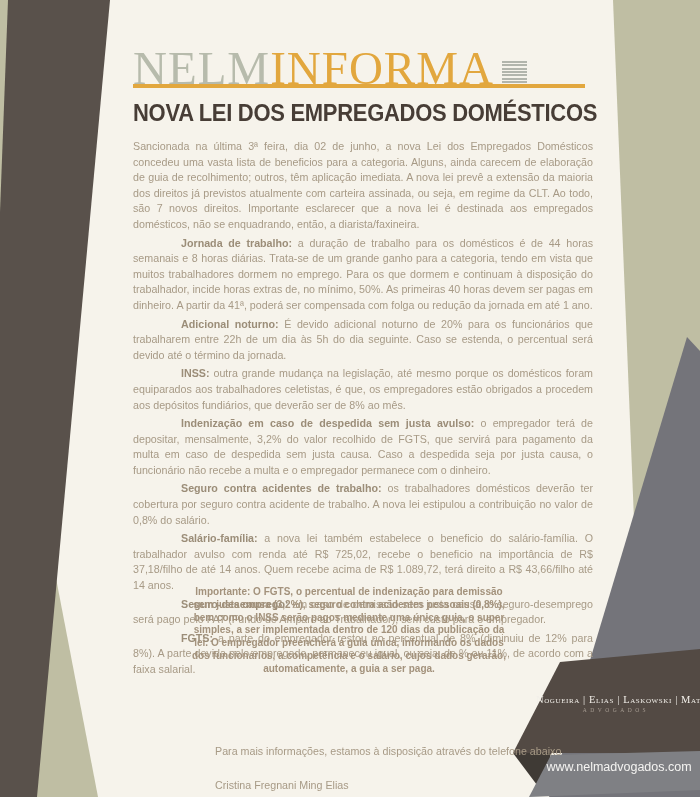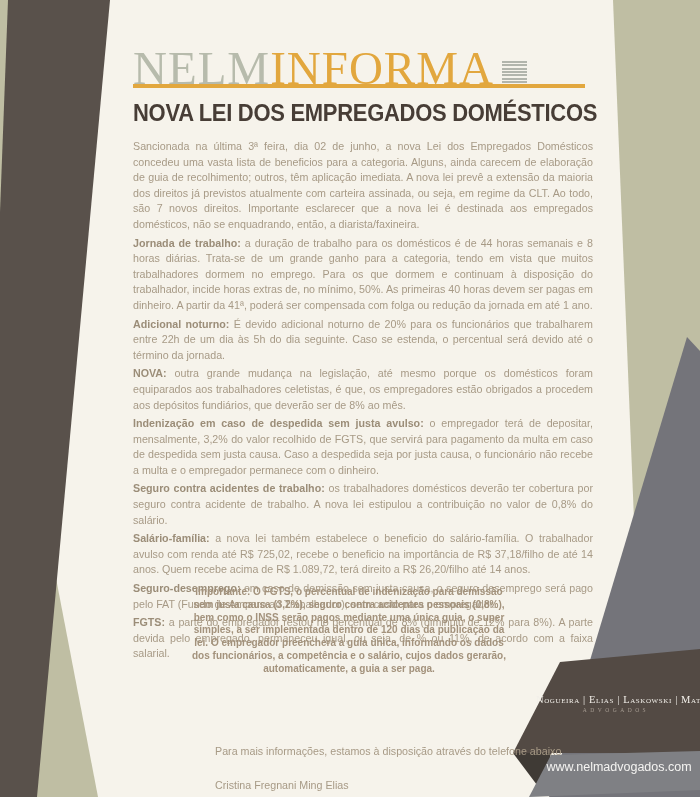--- a/index.html
+++ b/index.html
@@ -37,21 +37,21 @@
     font-size:22px; font-weight:bold; letter-spacing:-0.3px;
     color:#473d36; transform:scaleY(1.08); transform-origin:left top;
   }
 
   .body-col {
     position:absolute; left:133px; top:139px; width:460px;
     font-size:10.7px; line-height:15.6px; color:#a79a86;
     text-align:justify;
   }
   .body-col p { margin:0 0 3px 0; }
-  .lead { font-weight:bold; color:#9b8d78; }
+  .lead { font-weight:bold; color:#9b8d78;margin-left:48px; }
 
   .important {
     position:absolute; left:189px; top:586px; width:320px;
     font-size:10px; line-height:12.8px; font-weight:bold;
     color:#a3927c; text-align:center;
   }
 
   .contact {
     position:absolute; left:215px; top:743px; width:360px;
     font-size:10.7px; line-height:16px; color:#a79a86;
@@ -98,24 +98,24 @@
     </div>
     <div class="gold-rule"></div>
 
     <div class="headline">NOVA LEI DOS EMPREGADOS DOMÉSTICOS</div>
 
     <div class="body-col">
       <p>Sancionada na última 3ª feira, dia 02 de junho, a nova Lei dos Empregados Domésticos concedeu uma vasta lista de beneficios para a categoria. Alguns, ainda carecem de elaboração de guia de recolhimento; outros, têm aplicação imediata. A nova lei prevê a extensão da maioria dos direitos já previstos atualmente com carteira assinada, ou seja, em regime da CLT. Ao todo, são 7 novos direitos. Importante esclarecer que a nova lei é destinada aos empregados domésticos, não se enquadrando, então, a diarista/faxineira.</p>
 
       <p><span class="lead">Jornada de trabalho:</span> <span>a duração de trabalho para os domésticos é de 44 horas semanais e 8 horas diárias. Trata-se de um grande ganho para a categoria, tendo em vista que muitos trabalhadores dormem no emprego. Para os que dormem e continuam à disposição do trabalhador, incide horas extras de, no mínimo, 50%. As primeiras 40 horas devem ser pagas em dinheiro. A partir da 41ª, poderá ser compensada com folga ou redução da jornada em até 1 ano.</span></p>
       <p><span class="lead">Adicional noturno:</span> <span>É devido adicional noturno de 20% para os funcionários que trabalharem entre 22h de um dia às 5h do dia seguinte. Caso se estenda, o percentual será devido até o término da jornada.</span></p>
-      <p><span class="lead">NOVA:</span> <span>outra grande mudança na legislação, até mesmo porque os domésticos foram equiparados aos trabalhadores celetistas, é que, os empregadores estão obrigados a procedem aos depósitos fundiários, que deverão ser de 8% ao mês.</span></p>
+      <p><span class="lead">INSS:</span> <span>outra grande mudança na legislação, até mesmo porque os domésticos foram equiparados aos trabalhadores celetistas, é que, os empregadores estão obrigados a procedem aos depósitos fundiários, que deverão ser de 8% ao mês.</span></p>
       <p><span class="lead">Indenização em caso de despedida sem justa avulso:</span> <span>o empregador terá de depositar, mensalmente, 3,2% do valor recolhido de FGTS, que servirá para pagamento da multa em caso de despedida sem justa causa. Caso a despedida seja por justa causa, o funcionário não recebe a multa e o empregador permanece com o dinheiro.</span></p>
       <p><span class="lead">Seguro contra acidentes de trabalho:</span> <span>os trabalhadores domésticos deverão ter cobertura por seguro contra acidente de trabalho. A nova lei estipulou a contribuição no valor de 0,8% do salário.</span></p>
-      <p><span class="lead">Salário-família:</span> <span>a nova lei também estabelece o beneficio do salário-família. O trabalhador avulso com renda até R$ 725,02, recebe o beneficio na importância de R$ 37,18/filho de até 14 anos. Quem recebe acima de R$ 1.089,72, terá direito a R$ 26,20/filho até 14 anos.</span></p>
+      <p><span class="lead">Salário-família:</span> <span>a nova lei também estabelece o beneficio do salário-família. O trabalhador avulso com renda até R$ 725,02, recebe o beneficio na importância de R$ 37,18/filho de até 14 anos. Quem recebe acima de R$ 1.089,72, terá direito a R$ 43,66/filho até 14 anos.</span></p>
       <p><span class="lead">Seguro-desemprego:</span> <span>em caso de demissão sem justa causa, o seguro-desemprego será pago pelo FAT (Fundo de Amparo ao Trabalhador), sem custo para o empregador.</span></p>
       <p><span class="lead">FGTS:</span> <span>a parte do empregador restou no percentual de 8% (diminuiu de 12% para 8%). A parte devida pelo empregado, permaneceu igual, ou seja, de % ou 11%, de acordo com a faixa salarial.</span></p>
     </div>
 
     <div class="important">Importante: O FGTS, o percentual de indenização para demissão sem justa causa (3,2%), seguro contra acidentes pessoais (0,8%), bem como o INSS serão pagos mediante uma única guia, o super simples, a ser implementada dentro de 120 dias da publicação da lei. O empregador preencherá a guia única, informando os dados dos funcionários, a competência e o salário, cujos dados gerarão, automaticamente, a guia a ser paga.</div>
 
     <div class="contact">
       <div>Para mais informações, estamos à disposição através do telefone abaixo</div>
     </div>
     <div class="signature">Cristina Fregnani Ming Elias</div>

